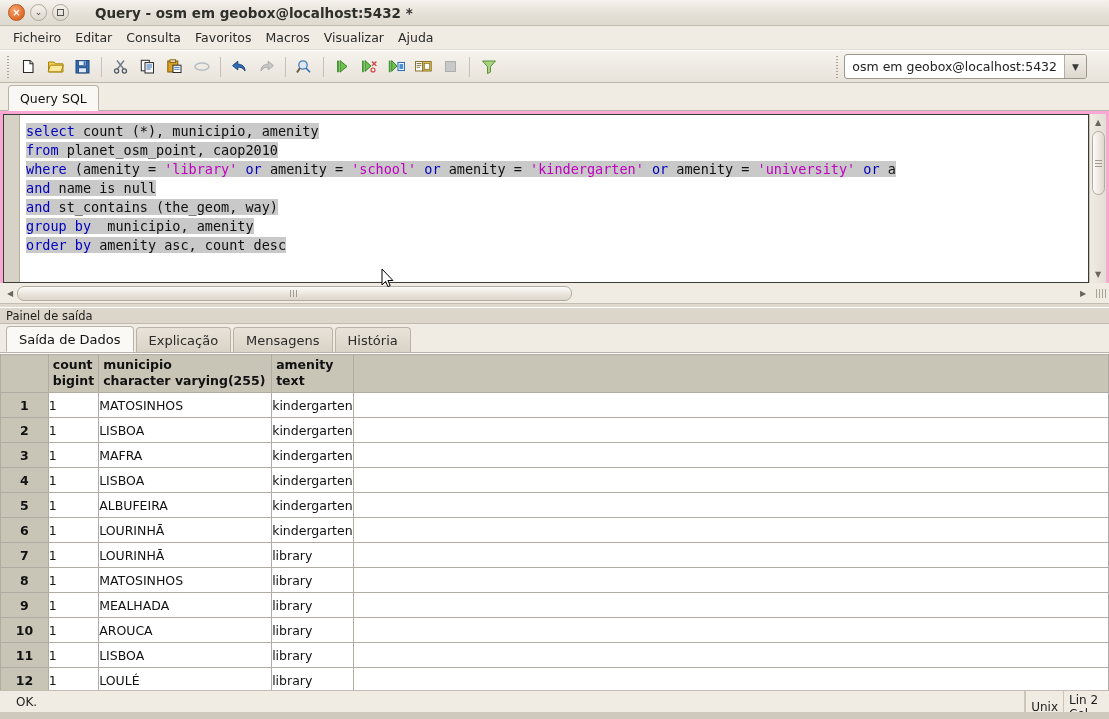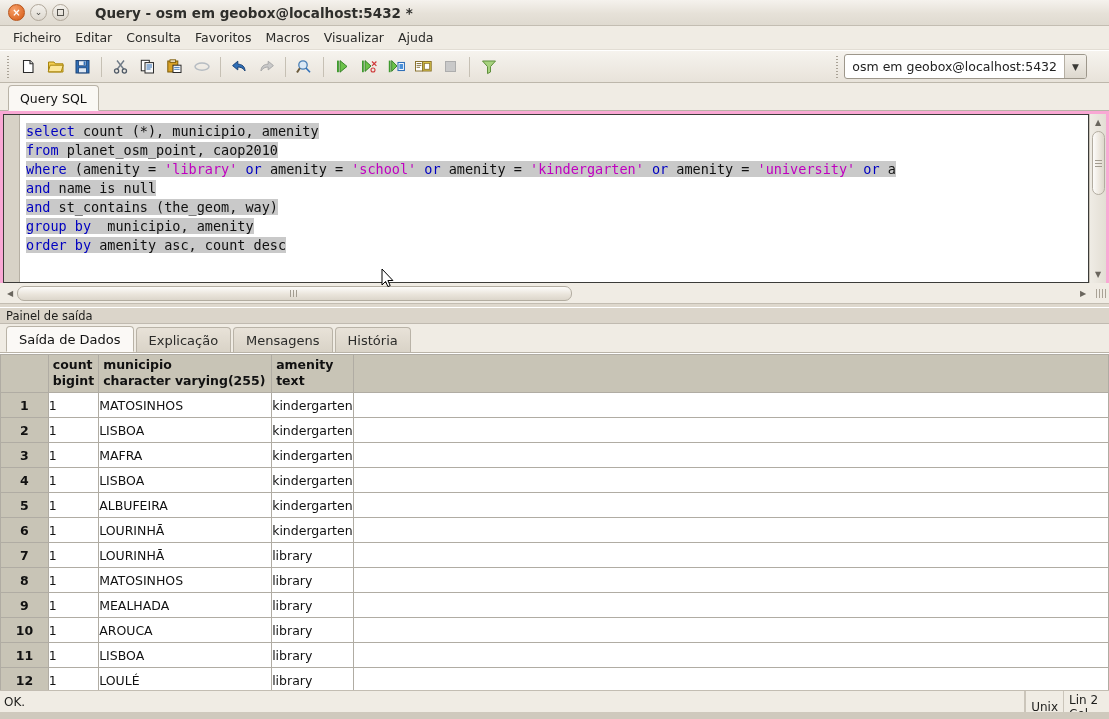--- a/index.html
+++ b/index.html
@@ -348,21 +348,21 @@
     background: #f0ece4;
     border-top: 1px solid #c3bdb2;
     display: flex; align-items: stretch;
     font-size: 12px;
   }
   .sb-main {
     flex: 1 1 auto;
     border: 1px solid #cbc5ba;
     border-left: none; border-top: none; border-bottom: none;
     display: flex; align-items: center;
-    padding-left: 4px;
+    padding-left: 16px;
     color: #1d1d1b;
   }
   .sb-cell {
     border-left: 1px solid #cbc5ba;
     display: flex; align-items: center;
     padding: 16px 5px;
     color: #1d1d1b;
     flex: none;
   }
   .sb-cell.clip { overflow: hidden; width: 46px; }

